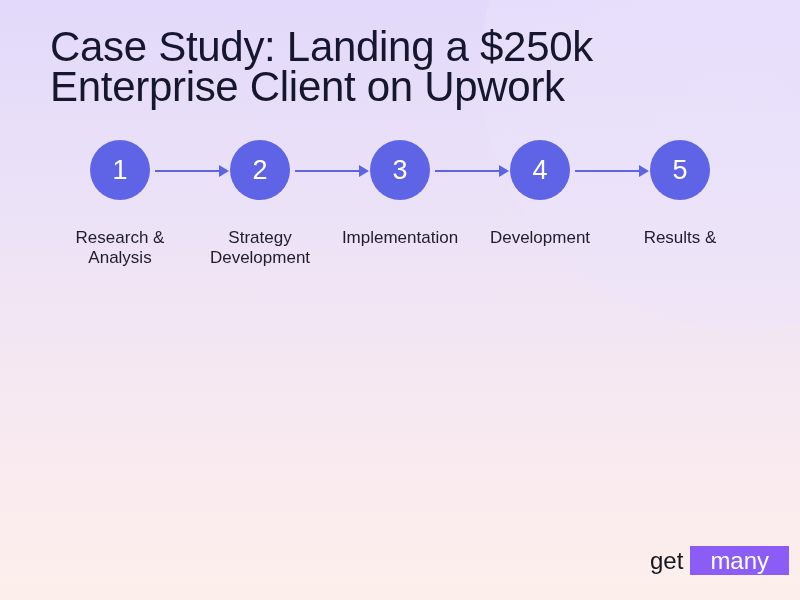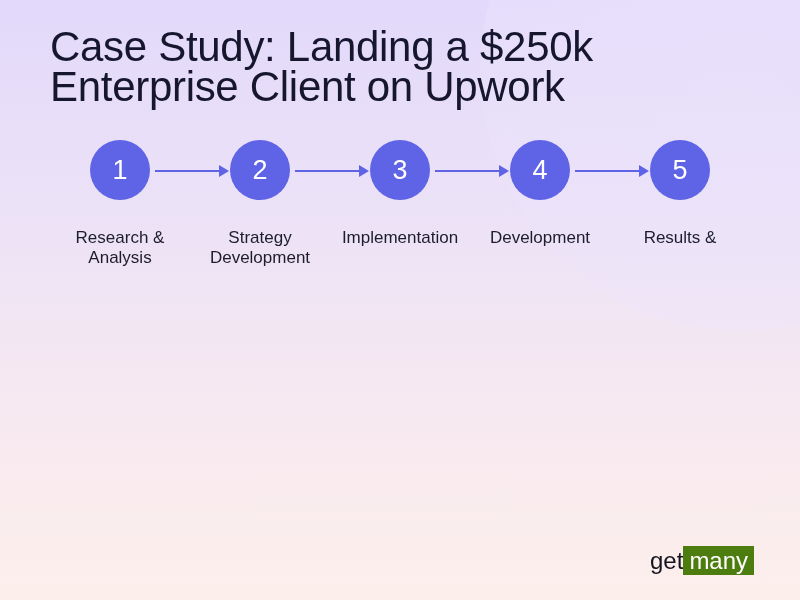--- a/index.html
+++ b/index.html
@@ -23,22 +23,22 @@
     margin:0 auto; display:flex; align-items:center; justify-content:center;
     font-size:27px;
   }
   .label { margin-top:28px; font-size:17px; line-height:20px; color:#1d1d2b; }
   .arrow { position:absolute; top:170px; height:2px; background:#5f63e6; }
   .arrow::after {
     content:""; position:absolute; right:-2px; top:-5px;
     border-left:10px solid #5f63e6; border-top:6px solid transparent; border-bottom:6px solid transparent;
   }
   .logo { position:absolute; left:650px; top:546px; display:flex; align-items:center; font-size:24px; }
-  .logo .get { color:#15151f; }
-  .logo .many { background:#4d7c0f; color:#fff; padding:0 6px; line-height:29px; }
+  .logo .get { color:#15151f; margin-right:7px; }
+  .logo .many { background:#8b5cf6; color:#fff; padding:0 20px; line-height:29px; }
 </style>
 </head>
 <body>
 
 <div class="bg-circle"></div>
 
 <div class="title">Case Study: Landing a $250k Enterprise Client on Upwork</div>
 
 <div class="flow">
   <div class="step" style="left:50px;">

